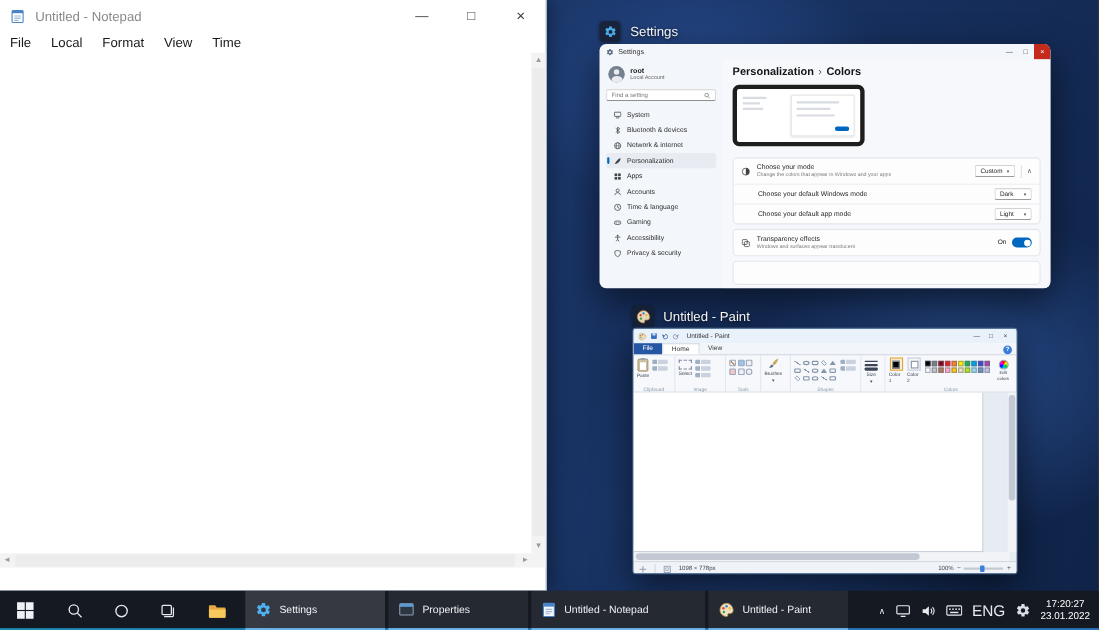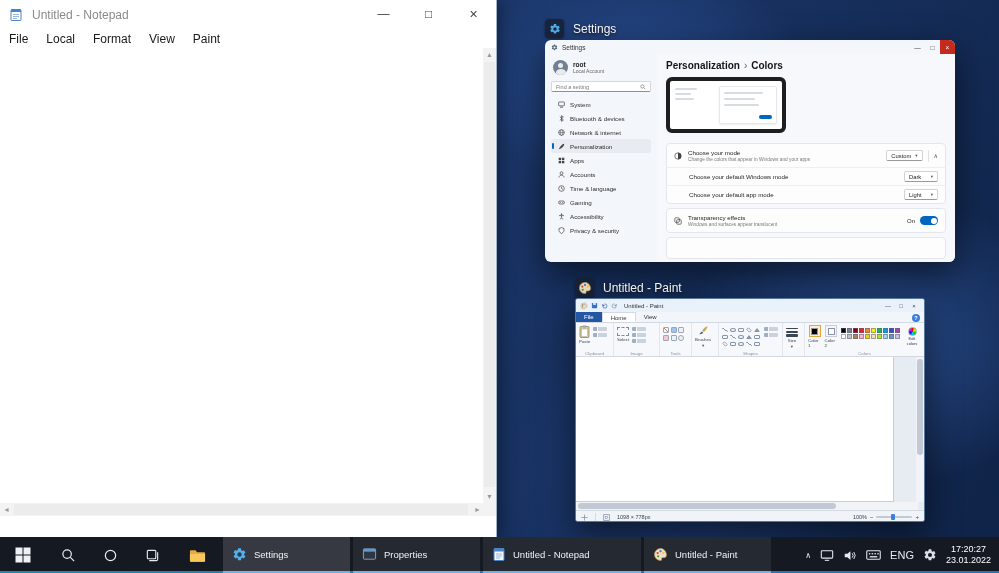--- a/index.html
+++ b/index.html
@@ -136,21 +136,21 @@
 
 .tb{position:absolute;left:0;top:537px;width:999px;height:36px;background:#151922;display:flex;align-items:stretch}
 .tb::after{content:"";position:absolute;left:0;bottom:0;width:100%;height:2px;background:linear-gradient(90deg,#1b9ec9 0%,#2b84d6 60%,#2b84d6 100%);opacity:.85}
 .tbtn{width:44px;display:flex;align-items:center;justify-content:center;color:#e8eaee}
 .tbtn.start{width:46px}
 .tapp{display:flex;align-items:center;gap:7px;padding:0 9px;margin-left:3px;background:rgba(255,255,255,.07);border-bottom:2px solid #6cb2e8;color:#f0f2f5;font-size:9.5px;white-space:nowrap;overflow:hidden;position:relative;z-index:1}
 .tapp.active{background:rgba(255,255,255,.14)}
 .tapp svg{flex:none}
 .tray{margin-left:auto;display:flex;align-items:center;gap:9px;padding-right:8px;color:#e8eaee}
 .trico{display:flex;align-items:center;justify-content:center}
-.lang{font-size:11px}
+.lang{font-size:14px}
 .chev{font-size:8px}
 .clock{display:flex;flex-direction:column;align-items:center;justify-content:center;font-size:9px;line-height:11px;color:#fff;text-align:center}
 </style>
 </head>
 <body>
 
 <svg width="0" height="0" style="position:absolute">
   <defs>
     <symbol id="gear" viewBox="0 0 24 24">
       <path d="M19.14,12.94a7.43,7.43,0,0,0,.06-.94,7.43,7.43,0,0,0-.06-.94l2.03-1.58a.5.5,0,0,0,.12-.64l-1.92-3.32a.5.5,0,0,0-.61-.22l-2.39,1a7.28,7.28,0,0,0-1.62-.94l-.36-2.54A.5.5,0,0,0,13.9,2H10.1a.5.5,0,0,0-.49.42L9.25,4.96a7.28,7.28,0,0,0-1.62.94l-2.39-1a.5.5,0,0,0-.61.22L2.71,8.44a.5.5,0,0,0,.12.64l2.03,1.58a7.43,7.43,0,0,0-.06.94,7.43,7.43,0,0,0,.06.94L2.83,14.12a.5.5,0,0,0-.12.64l1.92,3.32a.5.5,0,0,0,.61.22l2.39-1a7.28,7.28,0,0,0,1.62.94l.36,2.54a.5.5,0,0,0,.49.42h3.8a.5.5,0,0,0,.49-.42l.36-2.54a7.28,7.28,0,0,0,1.62-.94l2.39,1a.5.5,0,0,0,.61-.22l1.92-3.32a.5.5,0,0,0-.12-.64ZM12,15.5A3.5,3.5,0,1,1,15.5,12,3.5,3.5,0,0,1,12,15.5Z"></path>
@@ -182,21 +182,21 @@
         <span class="np-c">—</span>
         <span class="np-c">□</span>
         <span class="np-c" style="font-size:14px">×</span>
       </div>
     </div>
     <div class="np-menu">
       <span>File</span>
       <span>Local</span>
       <span>Format</span>
       <span>View</span>
-      <span>Paint</span>
+      <span>Time</span>
     </div>
     <div class="np-edit"></div>
     <div class="np-vsb">
       <span class="sb-a" style="top:0">▲</span>
       <div class="np-thumbv"></div>
       <span class="sb-a a2">▼</span>
     </div>
     <div class="np-hsb">
       <span class="sb-a a1">◄</span>
       <div class="np-thumbh"></div>

